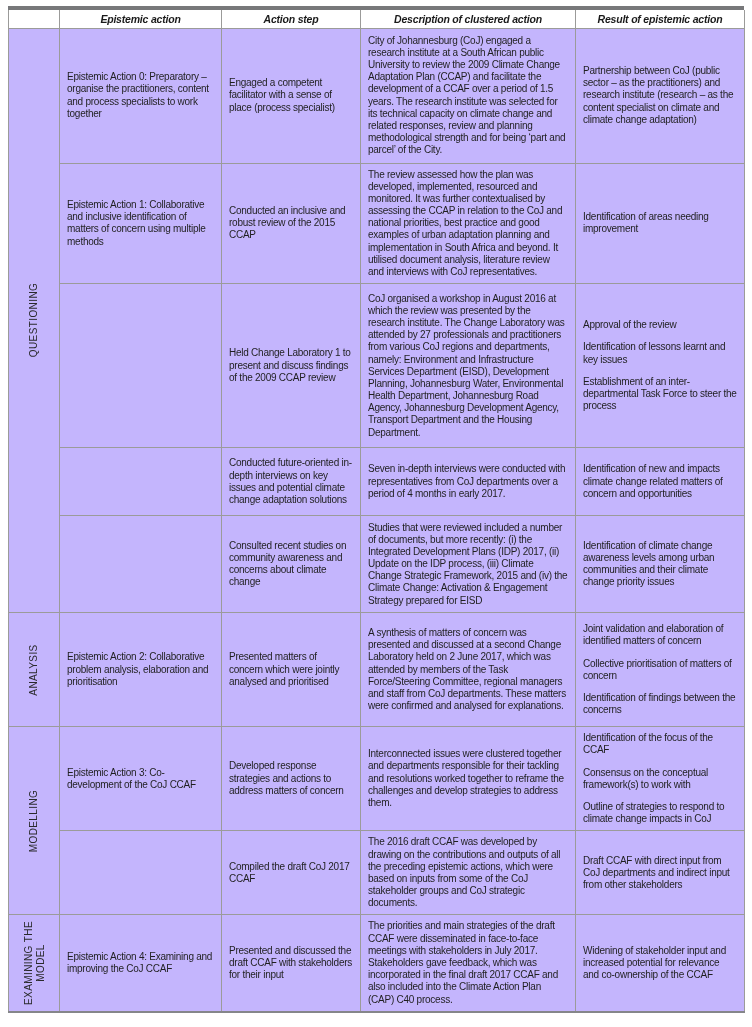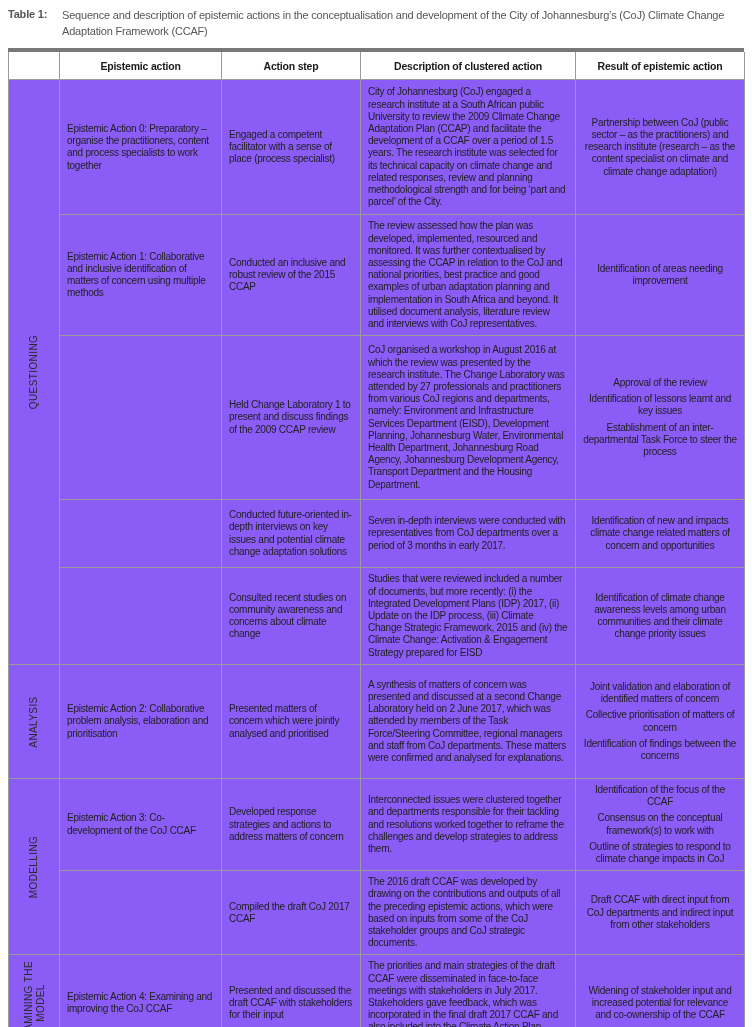--- a/index.html
+++ b/index.html
@@ -29,52 +29,48 @@
     border-collapse: collapse; table-layout: fixed; width: 736px;
   }
   col.c-phase { width: 51px; }
   col.c-ea    { width: 162px; }
   col.c-step  { width: 139px; }
   col.c-desc  { width: 215px; }
   col.c-res   { width: 169px; }
 
   th, td { border: 1px solid #9b9b99; }
   thead th {
-    border-top: none; background: #ffffff; height: 28px;
+    border-top: none; background: #ffffff; height: 18px;
     font-size: 10.5px; font-weight: bold; text-align: center;
-    letter-spacing: -0.2px; padding: 2px 4px; color: #1a1a1a;
+    letter-spacing: -0.2px; padding: 2px 4px; color: #1a1a1a; font-style: italic;
   }
   tbody td {
-    background: #8b5cf6; vertical-align: middle;
+    background: #c4b5fd; vertical-align: middle;
     font-size: 10px; line-height: 1.22; letter-spacing: -0.25px;
     padding: 5px 7px;
   }
   tbody tr:last-child td { border-bottom: 2px solid #85868a; }
 
   td.phase { position: relative; padding: 0; }
   .rot {
     position: absolute; left: 50%; top: 50%;
     transform: translate(-50%, -50%) rotate(-90deg);
     font-size: 10px; letter-spacing: 0.4px; color: #2a2a2c;
     text-align: center; white-space: nowrap;
   }
   .rot.wrap { white-space: normal; width: 88px; line-height: 1.15; }
 
-  td.res p, td.desc p { margin: 0; text-align: center; }
-  td.res p + p { margin-top: 4px; }
+  td.res p, td.desc p { margin: 0; }
+  td.res p + p { margin-top: 10px; }
 </style>
 </head>
 <body>
 
 <div class="page">
 
-  <div class="caption-row">
-    <div class="caption-label">Table 1:</div>
-    <div class="caption-text">Sequence and description of epistemic actions in the conceptualisation and development of the City of Johannesburg’s (CoJ) Climate Change Adaptation Framework (CCAF)</div>
-  </div>
 
   <div class="double-rule"></div>
 
   <table>
     <colgroup>
       <col class="c-phase">
         <col class="c-ea">
         <col class="c-step">
         <col class="c-desc">
         <col class="c-res">
@@ -118,21 +114,21 @@
         <td class="res">
           <p>Approval of the review</p>
           <p>Identification of lessons learnt and key issues</p>
           <p>Establishment of an inter-departmental Task Force to steer the process</p>
         </td>
       </tr>
 
       <tr style="height:68px;">
         <td class="ea"></td>
         <td class="step">Conducted future-oriented in-depth interviews on key issues and potential climate change adaptation solutions</td>
-        <td class="desc">Seven in-depth interviews were conducted with representatives from CoJ departments over a period of 3 months in early 2017.</td>
+        <td class="desc">Seven in-depth interviews were conducted with representatives from CoJ departments over a period of 4 months in early 2017.</td>
         <td class="res">
           <p>Identification of new and impacts climate change related matters of concern and opportunities</p>
         </td>
       </tr>
 
       <tr style="height:97px;">
         <td class="ea"></td>
         <td class="step">Consulted recent studies on community awareness and concerns about climate change</td>
         <td class="desc">Studies that were reviewed included a number of documents, but more recently: (i) the Integrated Development Plans (IDP) 2017, (ii) Update on the IDP process, (iii) Climate Change Strategic Framework, 2015 and (iv) the Climate Change: Activation &amp; Engagement Strategy prepared for EISD</td>
         <td class="res">

